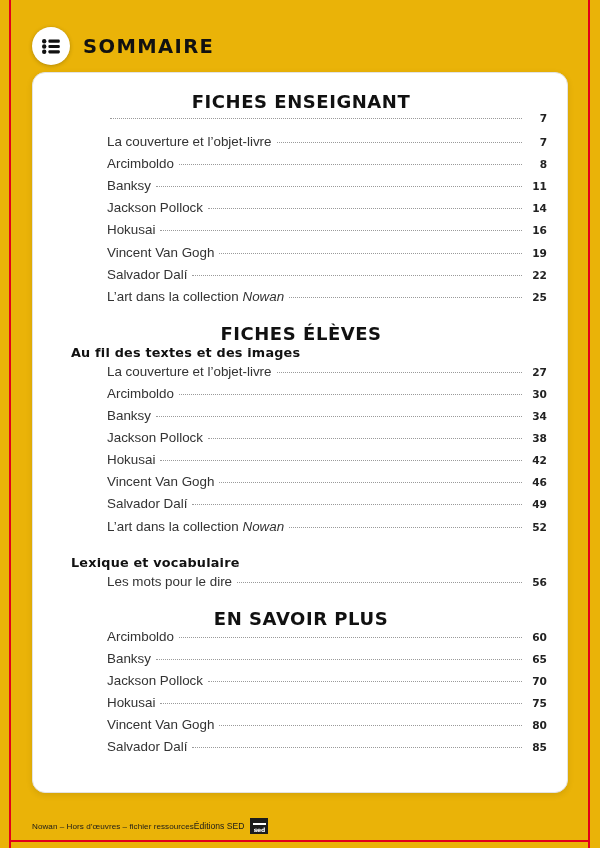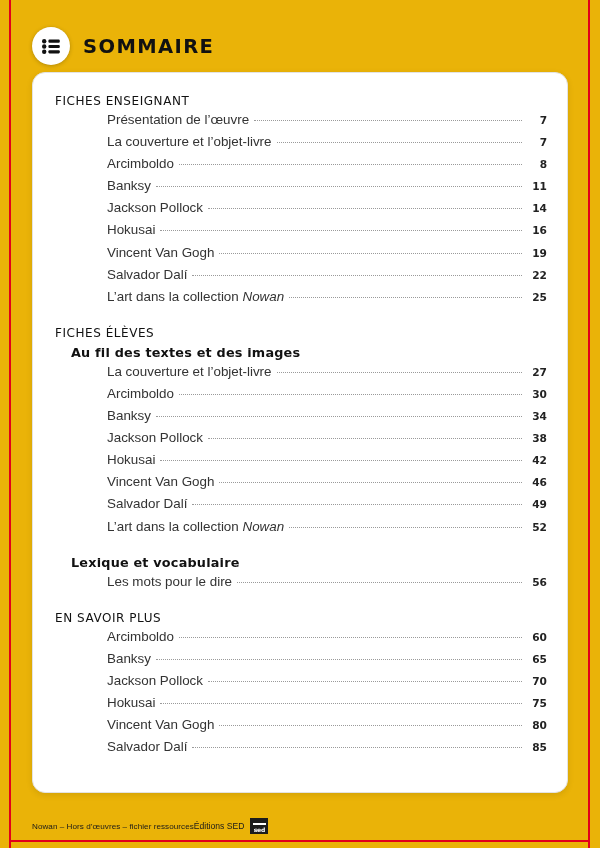--- a/index.html
+++ b/index.html
@@ -89,27 +89,28 @@
   #toc {
     position: absolute;
     left: 22px;
     top: 20px;
     width: 492px;
   }
 
   
   .sec-head {
     font-family: "DejaVu Sans", sans-serif;
-    font-weight: normal;
-    font-size: 12px;
+    font-weight: bold;
+    font-size: 18px;
     letter-spacing: .55px;
     color: #111111;
     margin: 0 0 2px 0;
     line-height: 17px;
     white-space: nowrap;
+    text-align: center;
   }
   .sec-head.spaced { margin-top: 14px; }
   .sub-head {
     font-family: "DejaVu Sans", sans-serif;
     font-weight: bold;
     font-size: 12.8px;
     letter-spacing: .2px;
     color: #111111;
     margin: 1px 0 2px 16px;
     line-height: 18px;
@@ -226,21 +227,20 @@
         </svg>
       </span>
     </div>
     <div id="page-title">SOMMAIRE</div>
   </div>
 
   <div id="card">
     <div id="toc">
         <div class="sec-head">FICHES ENSEIGNANT</div>
         <div class="entry">
-          <span class="label">Présentation de l’œuvre</span>
           <span class="leader"></span>
           <span class="pg">7</span>
         </div>
         <div class="entry">
           <span class="label">La couverture et l’objet-livre</span>
           <span class="leader"></span>
           <span class="pg">7</span>
         </div>
         <div class="entry">
           <span class="label">Arcimboldo</span>

